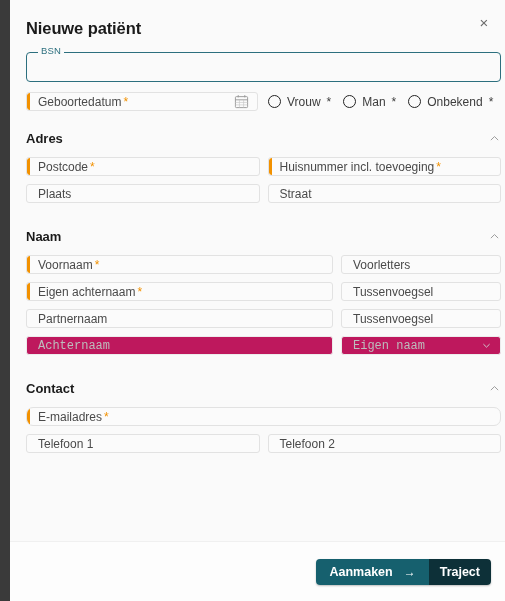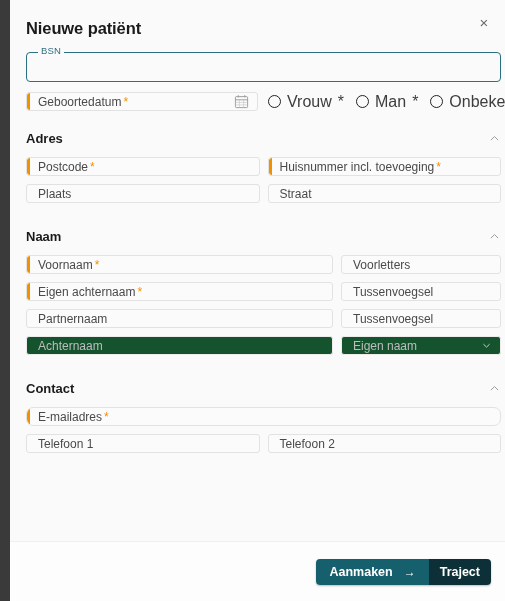--- a/index.html
+++ b/index.html
@@ -101,24 +101,25 @@
   }
   .field.required::before {
     content: "";
     position: absolute;
     left: 0; top: 0; bottom: 0;
     width: 3px;
     background: #f29100;
     border-radius: 3px 0 0 3px;
   }
   .field.disabled {
-    background: #14532d;
+    background: #be185d;
     border-color: #ececec;
     color: #bdbdbd;
     cursor: default;
+    font-family: Liberation Mono, monospace;
   }
   .field .ph { line-height: 1; }
   .field .star {
     color: #f29100;
     margin-left: 2px;
     font-size: 12px;
   }
 
   
   .bsn-wrap {
@@ -183,21 +184,21 @@
     display: flex;
     align-items: center;
     margin-left: 10px;
     gap: 12px;
   }
   .gender {
     display: flex;
     align-items: center;
     gap: 6px;
     cursor: pointer;
-    font-size: 16px;
+    font-size: 12px;
     color: #3d3d3d;
     white-space: nowrap;
   }
   .radio {
     width: 13px;
     height: 13px;
     border-radius: 50%;
     border: 1.8px solid #222;
     flex: 0 0 13px;
     background: #fafafa;

